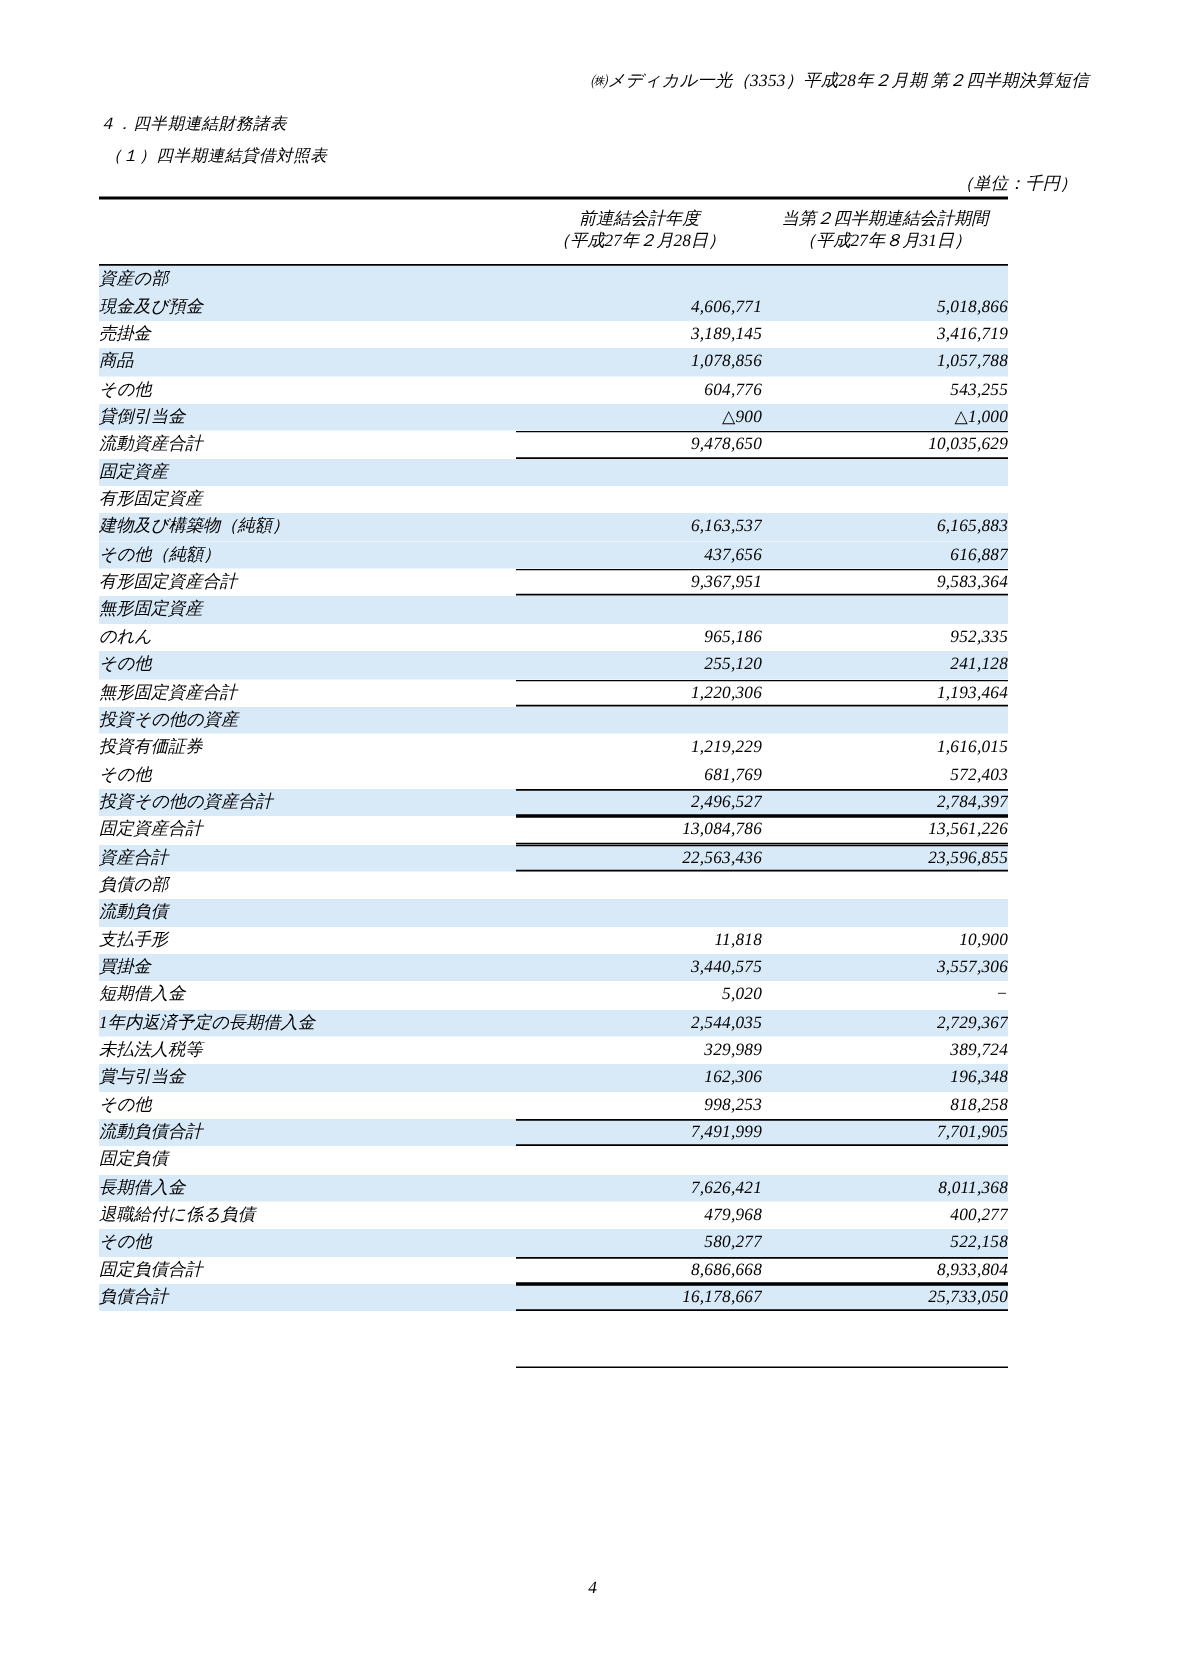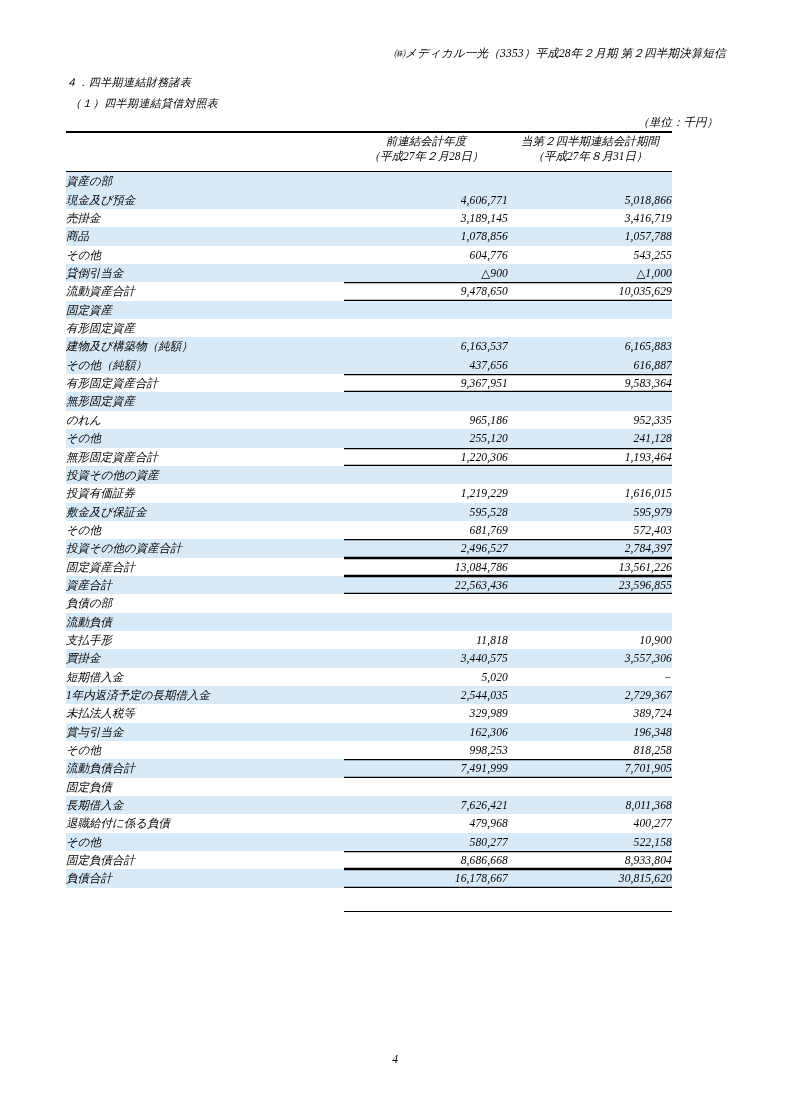--- a/index.html
+++ b/index.html
@@ -60,21 +60,21 @@
     border-collapse: collapse;
     table-layout: fixed;
     font-size: 11.5px;
   }
   .bs-table col.c-label { width: 278px; }
   .bs-table col.c-num   { width: 164px; }
 
   .bs-table thead th {
     border-top: 2.2px solid #000;
     border-bottom: 1.1px solid #000;
-    padding: 1px 0 7px;
+    padding: 6px 0 7px;
     font-weight: normal;
     vertical-align: middle;
     height: 38px;
     box-sizing: border-box;
   }
   .bs-table thead th.h-label { border-bottom: 1.1px solid #000; }
   .bs-table thead th .hl {
     display: block;
     text-align: center;
     line-height: 1.32;
@@ -243,25 +243,20 @@
         <tr class="shade">
           <td class="lbl i3">投資その他の資産</td>
           <td class="num"></td>
           <td class="num"></td>
         </tr>
         <tr>
           <td class="lbl i4">投資有価証券</td>
           <td class="num">1,219,229</td>
           <td class="num">1,616,015</td>
         </tr>
-        <tr class="shade">
-          <td class="lbl i4">敷金及び保証金</td>
-          <td class="num">595,528</td>
-          <td class="num">595,979</td>
-        </tr>
         <tr>
           <td class="lbl i4">その他</td>
           <td class="num">681,769</td>
           <td class="num">572,403</td>
         </tr>
         <tr class="shade rule-both">
           <td class="lbl i4">投資その他の資産合計</td>
           <td class="num">2,496,527</td>
           <td class="num">2,784,397</td>
         </tr>
@@ -346,21 +341,21 @@
           <td class="num">522,158</td>
         </tr>
         <tr class="rule-both">
           <td class="lbl i3">固定負債合計</td>
           <td class="num">8,686,668</td>
           <td class="num">8,933,804</td>
         </tr>
         <tr class="shade rule-both">
           <td class="lbl i2">負債合計</td>
           <td class="num">16,178,667</td>
-          <td class="num">30,815,620</td>
+          <td class="num">25,733,050</td>
         </tr>
       </tbody>
   </table>
 
   <div class="table-bottom-rule"></div>
 
   <div class="page-number">4</div>
 
 </div>
 

